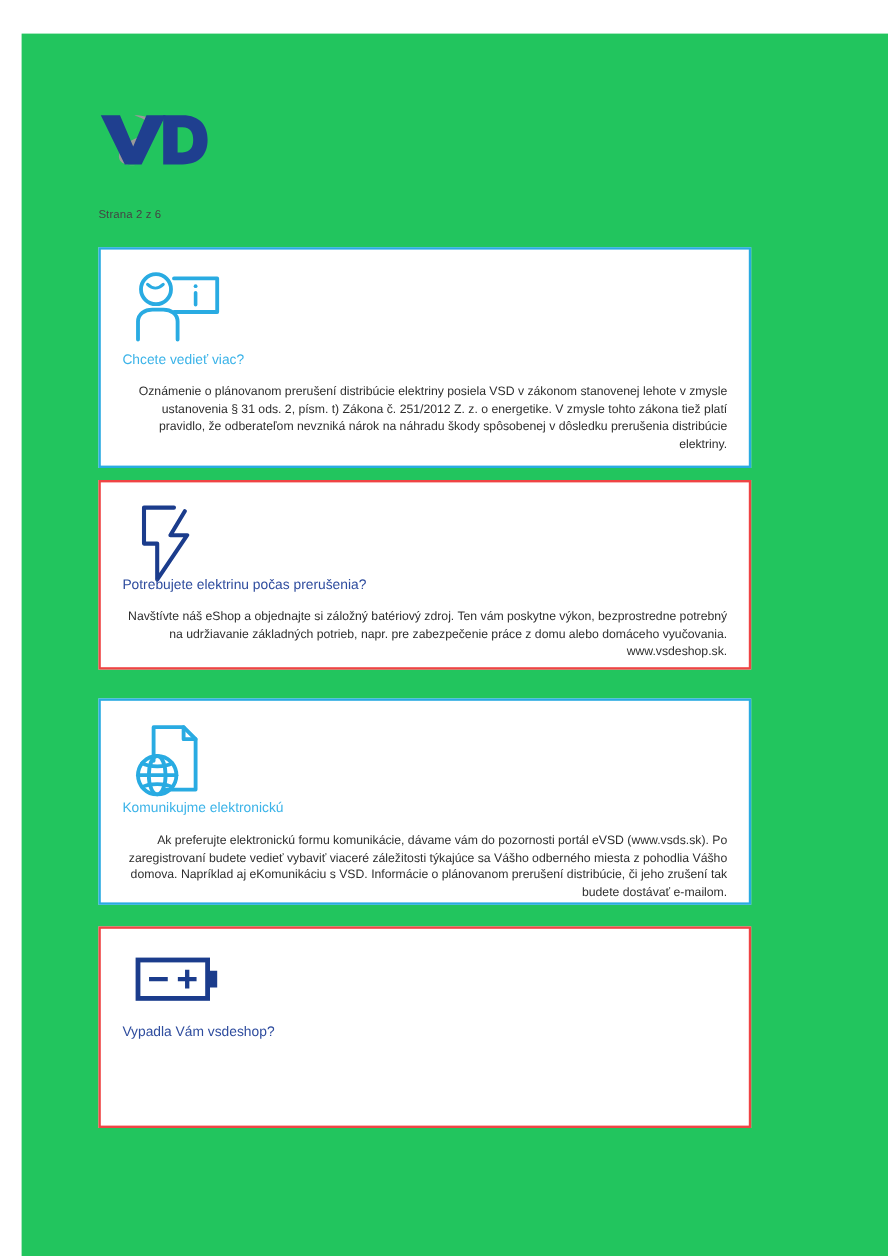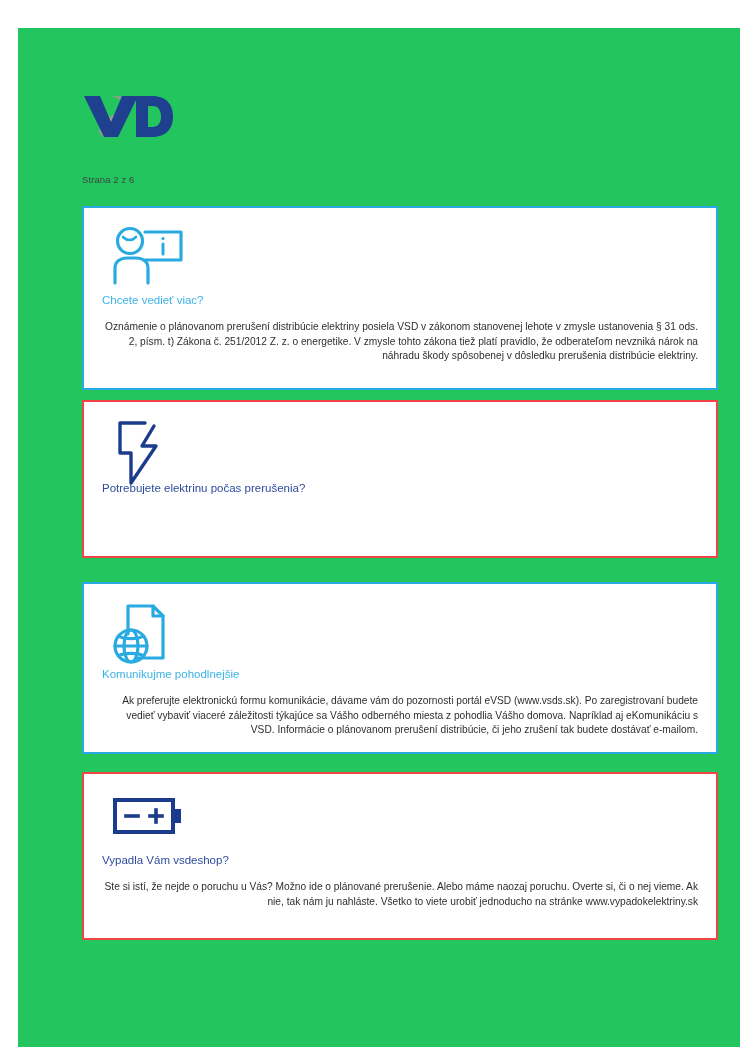--- a/index.html
+++ b/index.html
@@ -43,21 +43,21 @@
     font-size: 9.5px;
     color: #444444;
     letter-spacing: .1px;
     white-space: nowrap;
   }
 
   
   .card {
     position: absolute;
     left: 64px;
-    width: 636px;
+    width: 544px;
     box-sizing: border-box;
     background: #ffffff;
   }
   .card.light  { border: 2px solid #29ABE2; }
   .card.dark   { border: 2px solid #ef4444; }
 
   .card-icon {
     position: absolute;
     left: 28px;
     top: 18px;
@@ -141,50 +141,50 @@
     <div class="card-body">Oznámenie o plánovanom prerušení distribúcie elektriny posiela VSD v zákonom stanovenej lehote v zmysle ustanovenia § 31 ods. 2, písm. t) Zákona č. 251/2012 Z. z. o energetike. V zmysle tohto zákona tiež platí pravidlo, že odberateľom nevzniká nárok na náhradu škody spôsobenej v dôsledku prerušenia distribúcie elektriny.</div>
   </div>
 
   <div class="card dark" id="card-2">
     <div class="card-icon">
       <svg width="56" height="66" viewBox="0 0 56 66" xmlns="http://www.w3.org/2000/svg" fill="none" stroke="#1B3C8C" stroke-width="3.4" stroke-linecap="round" stroke-linejoin="round">
         <path d="M33 3 L8 3 L8 33 L19 33 L19 63 L44 26 L30 26 L42 6"></path>
       </svg>
     </div>
     <div class="card-title">Potrebujete elektrinu počas prerušenia?</div>
+    <div class="card-body">Navštívte náš eShop a objednajte si záložný batériový zdroj. Ten vám poskytne výkon, bezprostredne potrebný na udržiavanie základných potrieb, napr. pre zabezpečenie práce z domu alebo domáceho vyučovania. www.vsdeshop.sk.</div>
   </div>
 
   <div class="card light" id="card-3">
     <div class="card-icon">
       <svg width="64" height="66" viewBox="0 0 64 66" xmlns="http://www.w3.org/2000/svg" fill="none" stroke="#29ABE2" stroke-width="3.2" stroke-linecap="round" stroke-linejoin="round">
 
         <path d="M14 60 L52 60 L52 15 L40 3 L14 3 L14 60" stroke-opacity="0"></path>
         <path d="M16 32 L16 4 L41 4 L51 14 L51 56 L24 56"></path>
         <path d="M41 4 L41 14 L51 14"></path>
 
         <circle cx="19" cy="44" r="16"></circle>
         <ellipse cx="19" cy="44" rx="7" ry="16"></ellipse>
         <line x1="3" y1="44" x2="35" y2="44"></line>
         <path d="M6.5 34 C 12 37.5, 26 37.5, 31.5 34"></path>
         <path d="M6.5 54 C 12 50.5, 26 50.5, 31.5 54"></path>
       </svg>
     </div>
-    <div class="card-title">Komunikujme pohodlnejšie</div>
+    <div class="card-title">Komunikujme elektronickú</div>
     <div class="card-body">Ak preferujte elektronickú formu komunikácie, dávame vám do pozornosti portál eVSD (www.vsds.sk). Po zaregistrovaní budete vedieť vybaviť viaceré záležitosti týkajúce sa Vášho odberného miesta z pohodlia Vášho domova. Napríklad aj eKomunikáciu s VSD. Informácie o plánovanom prerušení distribúcie, či jeho zrušení tak budete dostávať e-mailom.</div>
   </div>
 
   <div class="card dark" id="card-4">
     <div class="card-icon">
       <svg width="76" height="48" viewBox="0 0 76 48" xmlns="http://www.w3.org/2000/svg" fill="none" stroke="#1B3C8C" stroke-width="4" stroke-linecap="square" stroke-linejoin="miter">
         <rect x="3" y="8" width="58" height="32"></rect>
         <path d="M61 17 L69 17 L69 31 L61 31 Z" fill="#1B3C8C" stroke="none"></path>
 
         <line x1="14" y1="24" x2="26" y2="24" stroke-width="3.6"></line>
 
         <line x1="38" y1="24" x2="50" y2="24" stroke-width="3.6"></line>
         <line x1="44" y1="18" x2="44" y2="30" stroke-width="3.6"></line>
       </svg>
     </div>
     <div class="card-title">Vypadla Vám vsdeshop?</div>
-    <div class="card-body">Ste si istí, že nejde o poruchu u Vás? Možno ide o plánované prerušenie. Alebo máme naozaj poruchu. Overte si, či o nej vieme. Ak nie, tak nám ju nahláste. Všetko to viete urobiť jednoducho na stránke www.vypadokelektriny.sk</div>
   </div>
 
 </div>
 
 </body></html>

